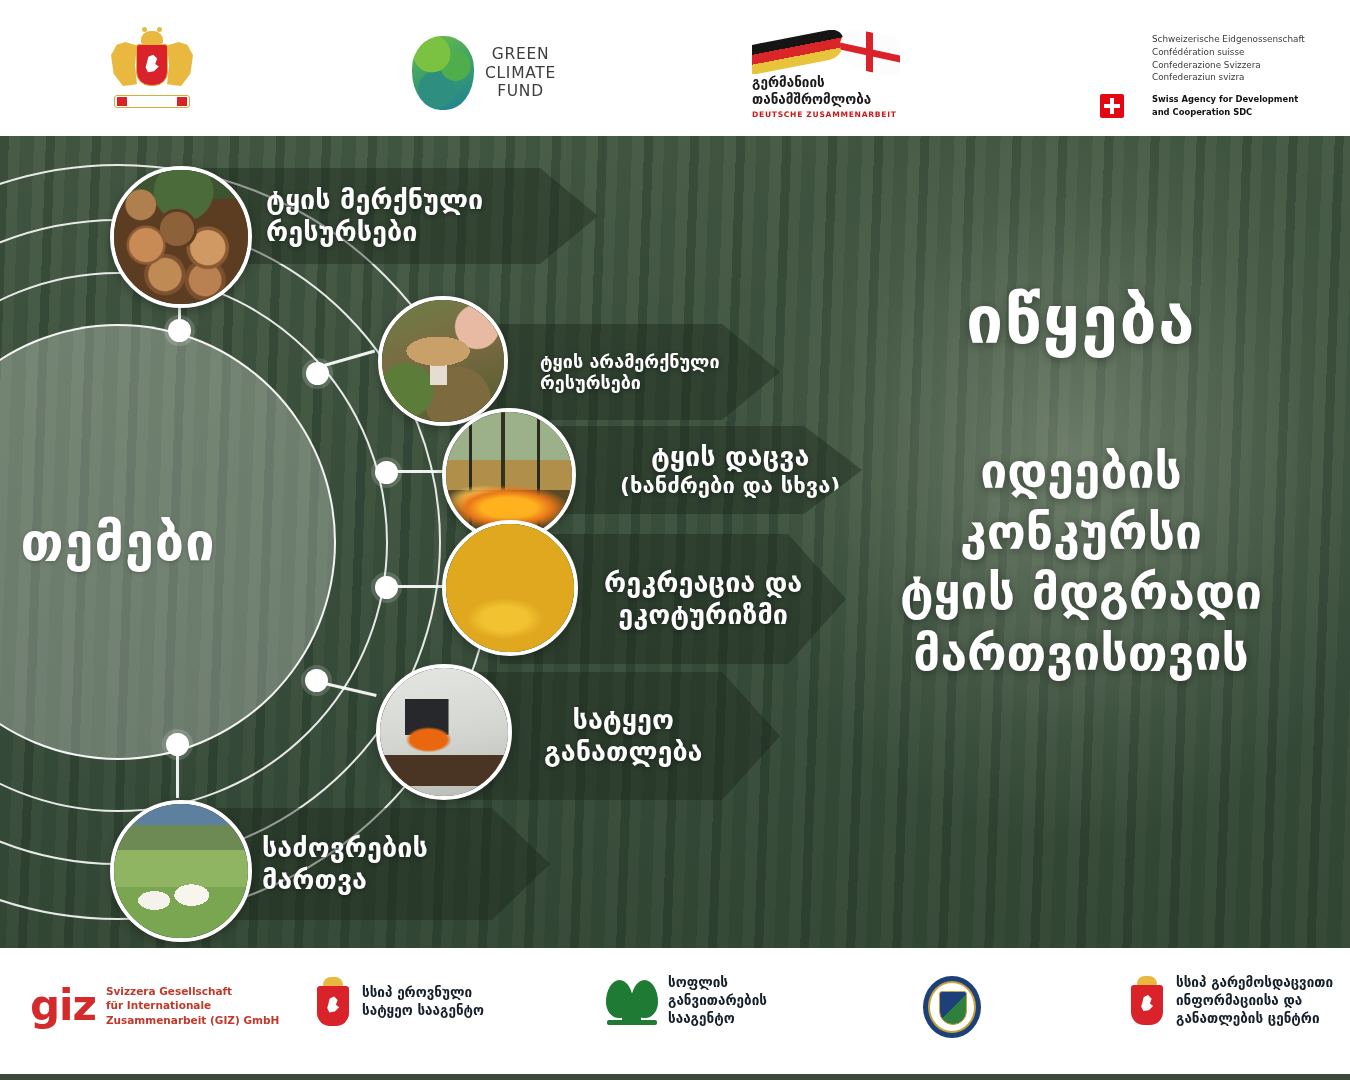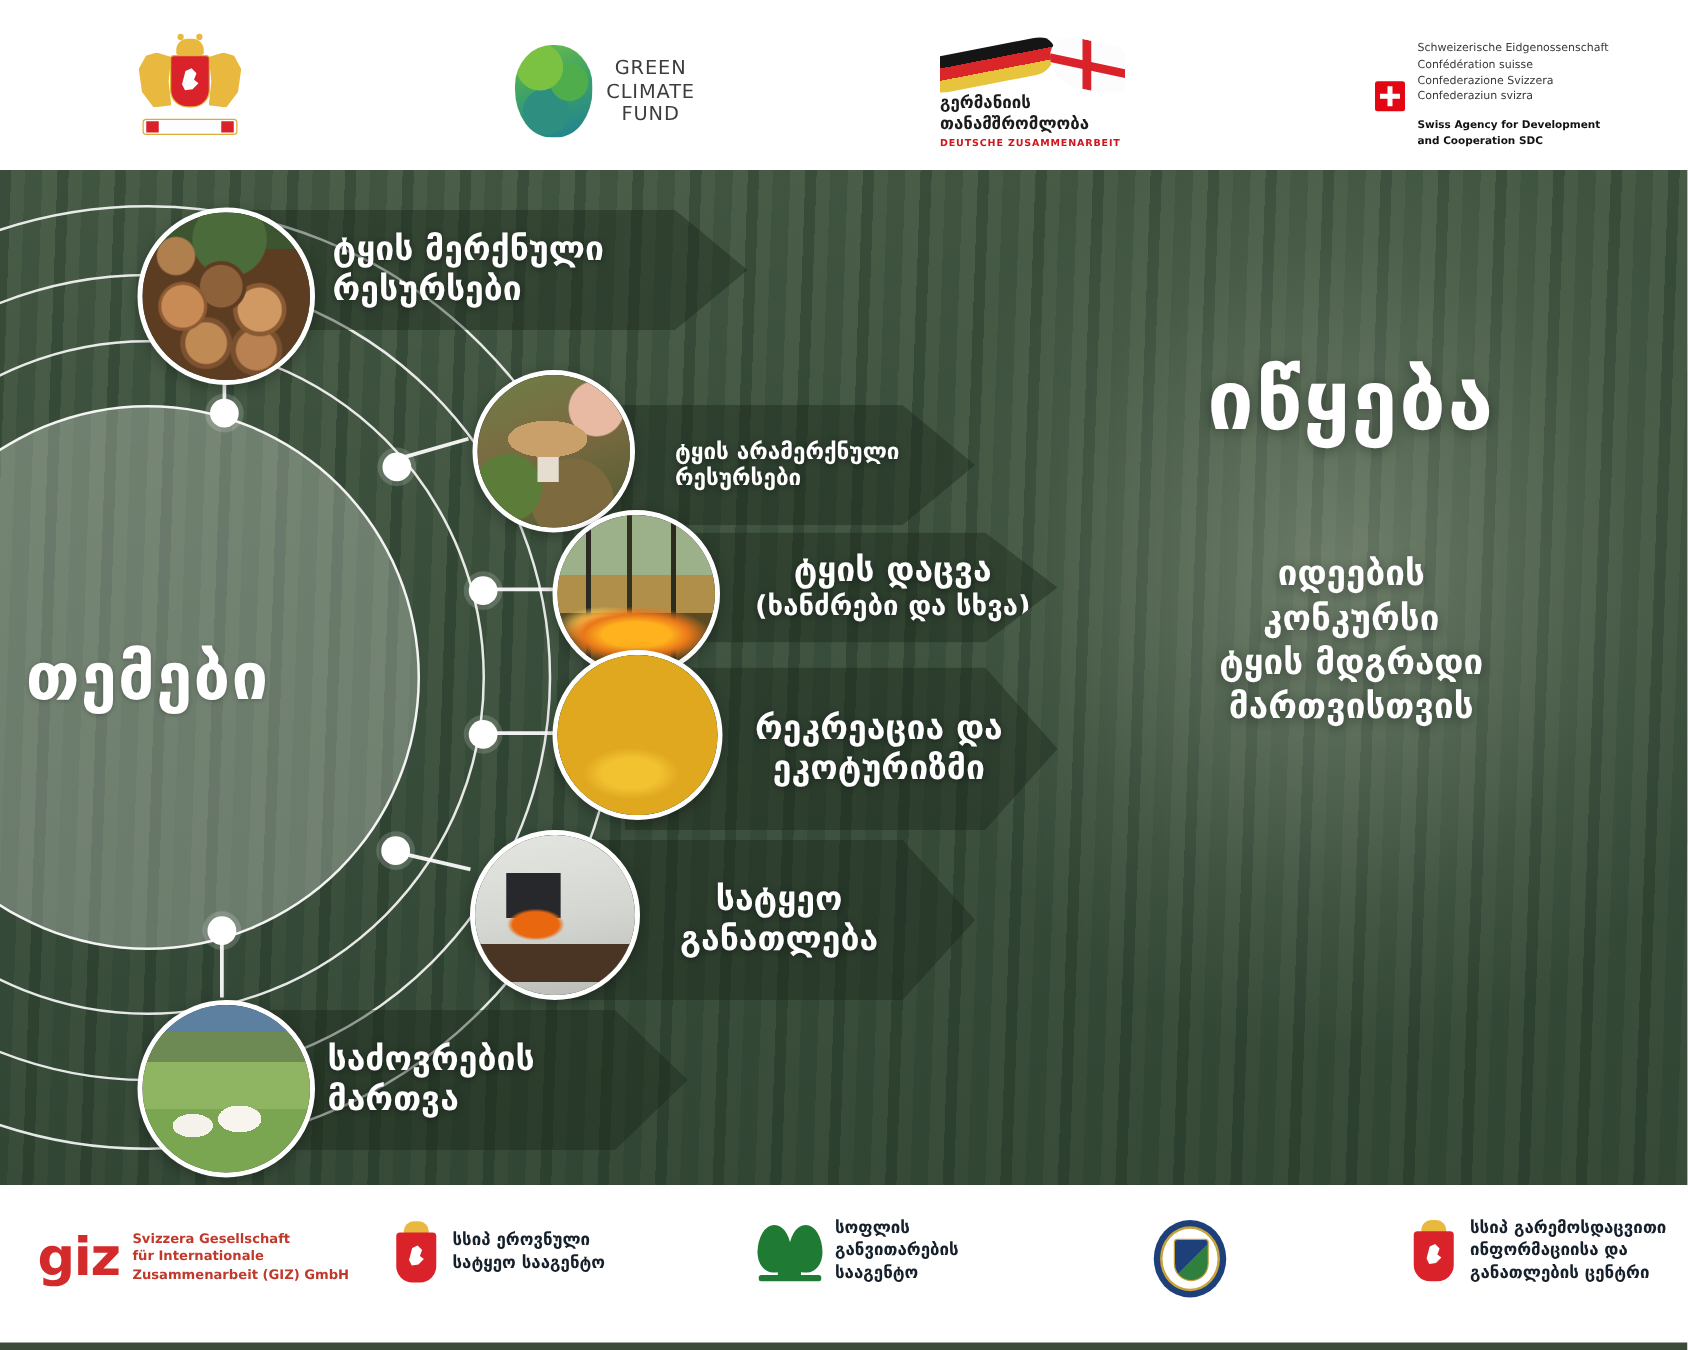--- a/index.html
+++ b/index.html
@@ -81,21 +81,21 @@
   .deu-flag .ge:before {
     content:""; position:absolute; left:26px; top:0; width:7px; height:40px; background:#d9222a;
   }
   .deu-flag .ge:after {
     content:""; position:absolute; left:0; top:17px; width:60px; height:7px; background:#d9222a;
   }
   .deu-ka { font-size: 13.5px; line-height: 1.25; color: #1b1b1b; font-weight: 700; }
   .deu-sub { font-size: 7.6px; color: #d0161c; letter-spacing: .7px; font-weight:700; margin-top:2px; }
 
   
-  .sdc-wrap { display:flex; align-items:center; gap:10px; }
+  .sdc-wrap { display:flex; align-items:flex-end; gap:28px; }
   .sdc-flag { width: 24px; height: 24px; background:#e30613; position:relative; border-radius:2px; margin-top:2px;}
   .sdc-flag:before { content:""; position:absolute; left:10px; top:4px; width:4px; height:16px; background:#fff; }
   .sdc-flag:after  { content:""; position:absolute; left:4px; top:10px; width:16px; height:4px; background:#fff; }
   .sdc-lines { font-size: 8.8px; line-height: 1.45; color:#3a3a3a; }
   .sdc-bold  { font-size: 8.4px; line-height: 1.5; color:#111; font-weight:700; margin-top: 9px; }
 
   
   .main {
     position: absolute; left: 0; top: 136px; width: 1350px; height: 812px; overflow: hidden;
     background:
@@ -217,21 +217,21 @@
   
   .right-col {
     position:absolute; right: 34px; top: 150px; width: 470px; z-index: 12;
     text-align:center;
   }
   .headline {
     font-size: 66px; font-weight: 800; color:#fff; letter-spacing: 1.5px;
     text-shadow: 0 2px 10px rgba(0,0,0,.35); line-height: 1.05;
   }
   .subhead {
-    margin-top: 86px; font-size: 28px; font-weight: 700; color:#fff; line-height: 1.26;
+    margin-top: 86px; font-size: 48px; font-weight: 700; color:#fff; line-height: 1.26;
     text-shadow: 0 2px 9px rgba(0,0,0,.38);
   }
 
   
   .footer {
     position: absolute; left:0; top: 948px; width: 1350px; height: 126px;
     background:#fff; z-index: 40;
   }
   .fslot { position:absolute; display:flex; align-items:center; gap: 10px; }
 
@@ -369,21 +369,21 @@
       </div>
     </div>
 
     <div class="bar" style="left:432px; top:188px; width:348px; height:96px;">
       <div class="bar-text" style="margin-left:108px; font-size:18px;">
         <span>ტყის არამერქნული</span><br>
         <span>რესურსები</span>
       </div>
     </div>
 
-    <div class="bar" style="left:500px; top:290px; width:346px; height:88px;align-items:center;">
+    <div class="bar" style="left:516px; top:290px; width:346px; height:88px;align-items:center;">
       <div class="bar-text" style="margin-left:104px; font-size:27px; text-align:center;">
         <span>ტყის დაცვა</span><br>
         <span class="bar-sub">(ხანძრები და სხვა)</span>
       </div>
     </div>
 
     <div class="bar" style="left:500px; top:398px; width:346px; height:130px;">
       <div class="bar-text" style="margin-left:104px; font-size:27px; text-align:center;">
         <span>რეკრეაცია და</span><br>
         <span>ეკოტურიზმი</span>

